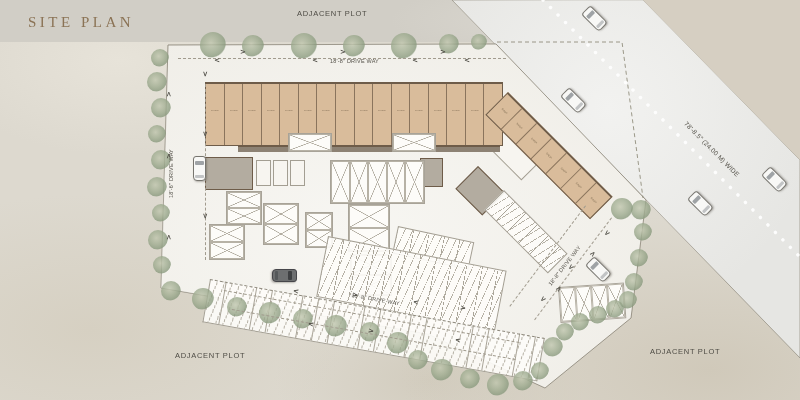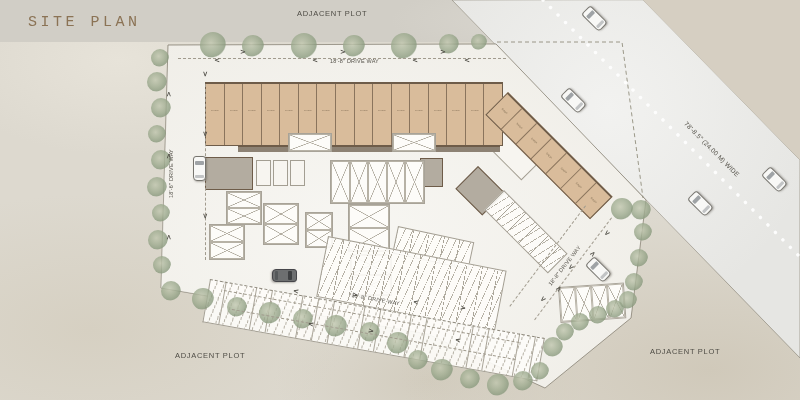--- a/index.html
+++ b/index.html
@@ -50,21 +50,21 @@
   .car{position:absolute;width:11px;height:23px;background:#f8f8f6;border:1px solid #77756f;
     border-radius:3px 3px 4px 4px;box-shadow:1px 1px 2px rgba(60,55,45,.35);transform-origin:50% 50%;}
   .car .ws{position:absolute;left:1px;right:1px;top:4px;height:4px;background:#9fa3a6;border-radius:1px;}
   .car .rw{position:absolute;left:1px;right:1px;bottom:2px;height:3px;background:#c2c4c5;border-radius:1px;}
   .car.dark{background:#6d6f70;border-color:#46464a;}
   .car.dark .ws{background:#3e4042;}.car.dark .rw{background:#55585a;}
   
   .lbl{position:absolute;color:var(--label-color,#4e4c45);letter-spacing:.7px;white-space:nowrap;transform-origin:0 0;}
   .adj{font-size:7.5px;}
   .drv{font-size:5.5px;letter-spacing:.2px;color:#55524a;}
-  #site-title{position:absolute;left:28px;top:14px;font-family:Liberation Mono, monospace;
+  #site-title{position:absolute;left:28px;top:14px;font-family:Liberation Serif, serif;
     font-size:15px;letter-spacing:3.5px;color:var(--title-color,#8b7355);}
 </style>
 </head>
 <body>
 
 <div id="canvas">
 
   <div id="topband"></div>
 
   <svg width="800" height="400" viewBox="0 0 800 400">

